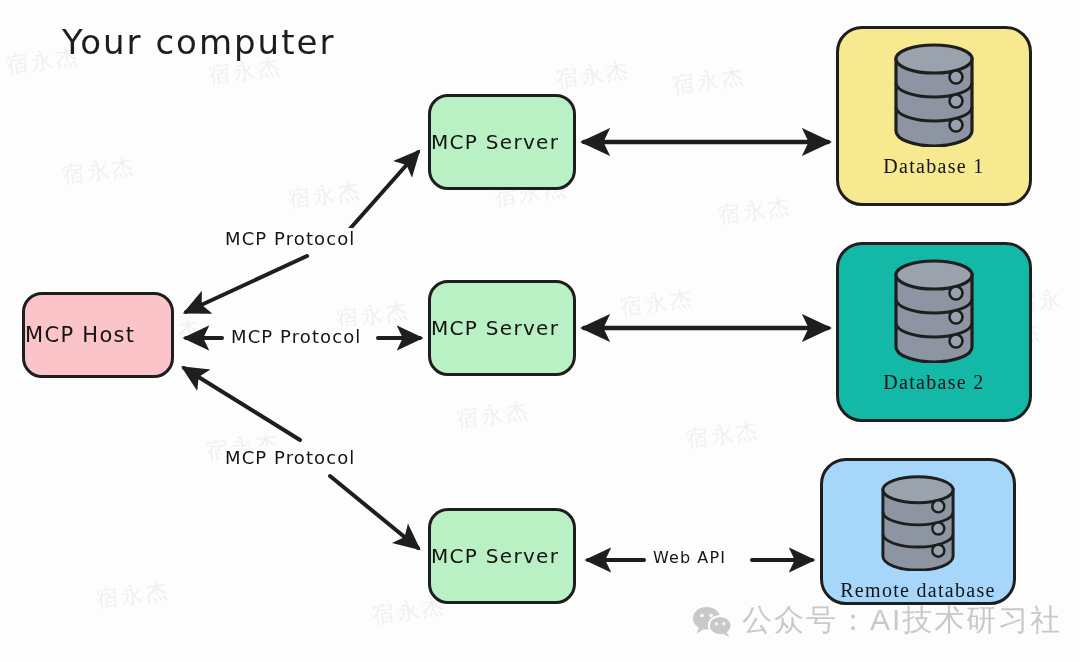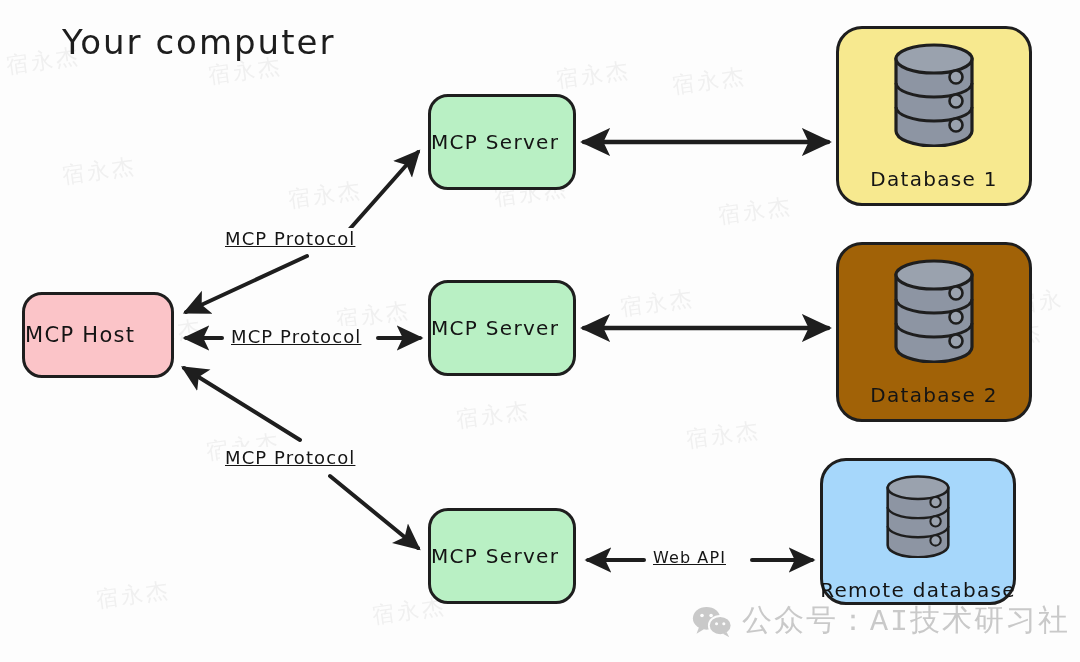--- a/index.html
+++ b/index.html
@@ -74,51 +74,50 @@
 
   .dbbox {
     width: 196px;
     height: 180px;
     border-radius: 26px;
     flex-direction: column;
     justify-content: flex-start;
     padding-top: 14px;
   }
   .db-1 { left: 836px; top: 26px;  background: #f7e98f; }
-  .db-2 { left: 836px; top: 242px; background: #a16207; }
+  .db-2 { left: 836px; top: 242px; background: #14b8a6; }
   .db-3 { left: 820px; top: 458px; background: #a6d7fb; height: 147px; }
-  .dbbox .node-label { font-size: 20px; margin-top: 20px; }
+  .dbbox .node-label { font-size: 20px; margin-top: 8px; font-family: Liberation Serif, serif; }
   .db-icon { width: 92px; height: 104px; display: block; }
   .db-3 .db-icon { width: 86px; height: 98px; }
 
   .edge-label {
     position: absolute;
     font-family: "DejaVu Sans", sans-serif;
     font-size: 18px;
     letter-spacing: 1.1px;
     color: #151515;
     background: #fdfdfd;
     padding: 0 5px;
     white-space: nowrap;
-    text-decoration: underline;
   }
   .lbl-p1 { left: 220px; top: 228px; }
   .lbl-p2 { left: 226px; top: 326px; }
   .lbl-p3 { left: 220px; top: 447px; }
   .lbl-api { left: 648px; top: 548px; font-size: 16px; }
 
   .watermark {
     position: absolute;
     display: flex;
     align-items: center;
     gap: 10px;
     left: 692px;
     top: 600px;
     color: #c9c9c9;
-    font-family: Liberation Mono, monospace;
+    font-family: Liberation Sans, sans-serif;
     font-size: 30px;
     letter-spacing: 2px;
     pointer-events: none;
   }
   .wechat-icon { width: 40px; height: 34px; display: block; }
   .wm-faint {
     position: absolute;
     color: #f0f0f0;
     font-family: "DejaVu Sans", sans-serif;
     font-size: 22px;

